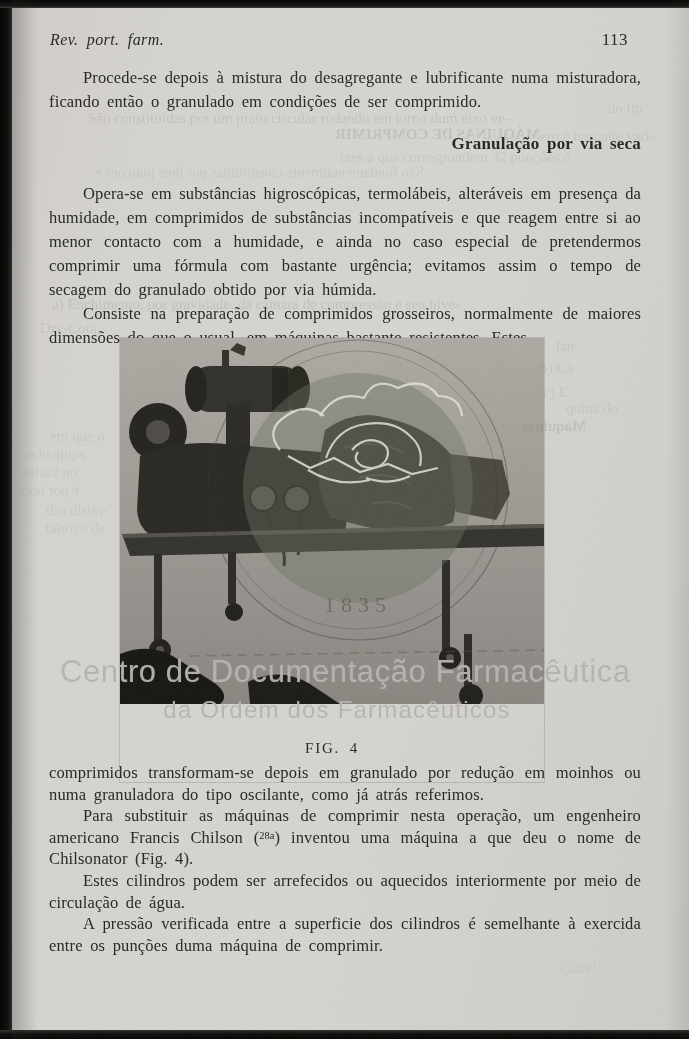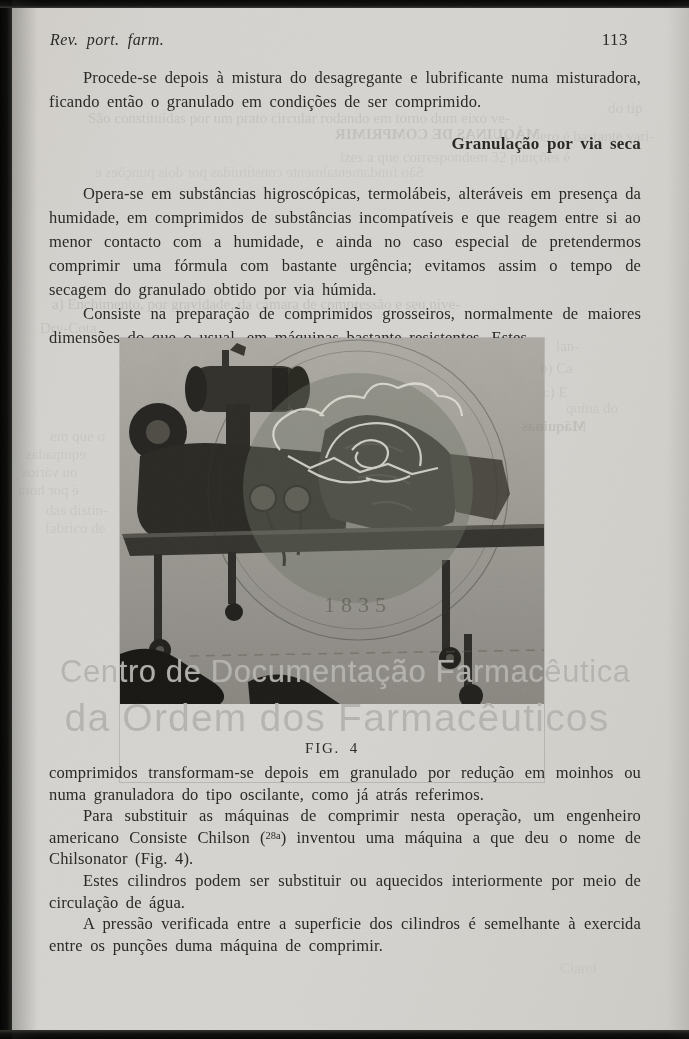--- a/index.html
+++ b/index.html
@@ -28,21 +28,21 @@
   .textblock h2{font-size:17px;margin:18px 0 26px 0;letter-spacing:.2px;word-spacing:3px;text-align:right;}
   sup.ref{font-size:10.5px;line-height:0;vertical-align:4px;letter-spacing:0;}
 
   .figure{position:absolute;left:120px;top:338px;width:424px;height:444px;outline:1px solid rgba(30,30,26,.15);}
   .figure svg{display:block;width:424px;height:366px;}
   .fig-caption{position:absolute;left:120px;top:740px;width:424px;text-align:center;font-size:15px;letter-spacing:1.8px;word-spacing:4px;color:#2d2c29;}
 
   .wm{position:absolute;font-family:"Liberation Sans",sans-serif;color:rgba(182,180,176,.96);white-space:nowrap;z-index:5;
       text-shadow:0 0 1px rgba(255,255,255,.25);}
   .wm1{left:60px;top:654px;font-size:31px;letter-spacing:.6px;}
-  .wm2{left:0;top:696px;width:674px;text-align:center;font-size:39px;letter-spacing:1.2px;}
+  .wm2{left:0;top:696px;width:674px;text-align:center;font-size:24px;letter-spacing:1.2px;}
 
   .ghost{position:absolute;font-size:15px;color:#7e7c77;white-space:nowrap;filter:blur(.5px);z-index:1;}
   .ghost.mir{transform:scaleX(-1);}
   .ghost.b{font-weight:bold;}
 
   .page-grain{position:absolute;left:0;top:0;z-index:9;pointer-events:none;opacity:.05;}
 </style>
 </head>
 <body>
 
@@ -163,22 +163,22 @@
     </svg>
   </div>
 
   <div class="wm wm1">Centro de Documentação Farmacêutica</div>
   <div class="wm wm2">da Ordem dos Farmacêuticos</div>
 
   <div class="fig-caption">FIG. 4</div>
 
   <div class="textblock bottom">
     <p>comprimidos transformam-se depois em granulado por redução em moinhos ou numa granuladora do tipo oscilante, como já atrás referimos.</p>
-    <p class="indent"><span>Para substituir as máquinas de comprimir nesta operação, um engenheiro americano Consiste Chilson (</span><sup class="ref">28a</sup><span>) inventou uma máquina a que deu o nome de Chilsonator (Fig. 4).</span></p>
-    <p class="indent">Estes cilindros podem ser substituir ou aquecidos interiormente por meio de circulação de água.</p>
+    <p class="indent"><span>Para substituir as máquinas de comprimir nesta operação, um engenheiro americano Francis Chilson (</span><sup class="ref">28a</sup><span>) inventou uma máquina a que deu o nome de Chilsonator (Fig. 4).</span></p>
+    <p class="indent">Estes cilindros podem ser arrefecidos ou aquecidos interiormente por meio de circulação de água.</p>
     <p class="indent">A pressão verificada entre a superficie dos cilindros é semelhante à exercida entre os punções duma máquina de comprimir.</p>
   </div>
 
   <svg class="page-grain" width="689" height="1039">
     <defs>
       <filter id="pgrain">
           <feTurbulence type="fractalNoise" baseFrequency="0.8" numOctaves="2"></feTurbulence>
           <feColorMatrix type="matrix" values="0 0 0 0 0.1  0 0 0 0 0.1  0 0 0 0 0.1  0 0 0 0.8 0"></feColorMatrix>
         </filter>
     </defs>

